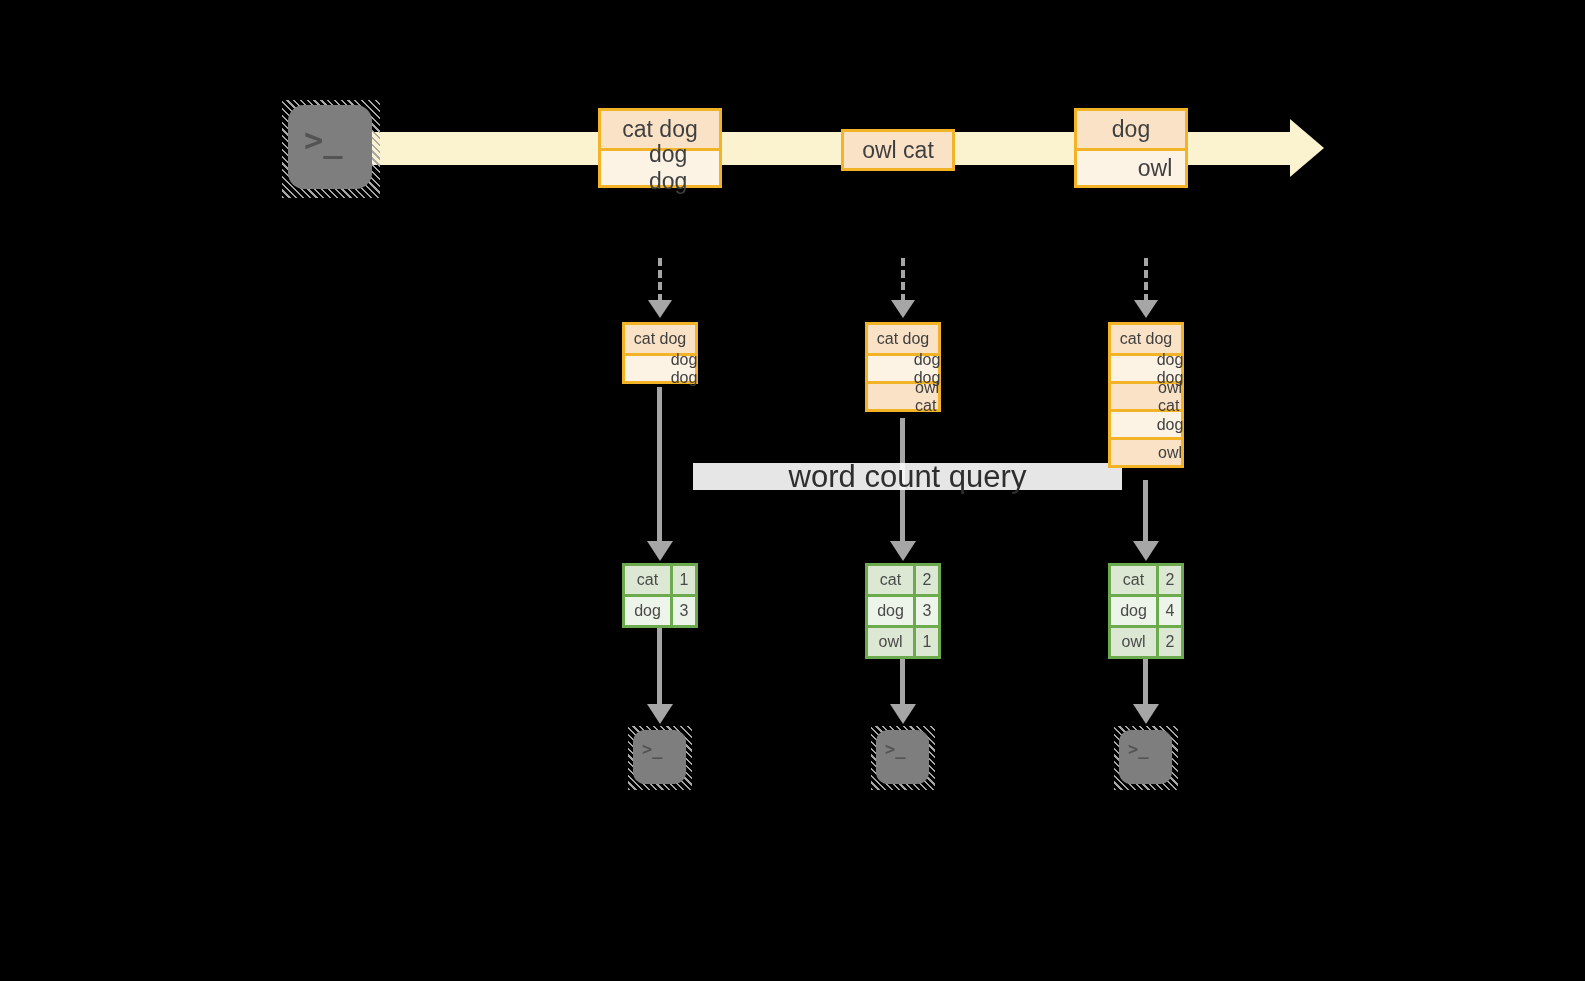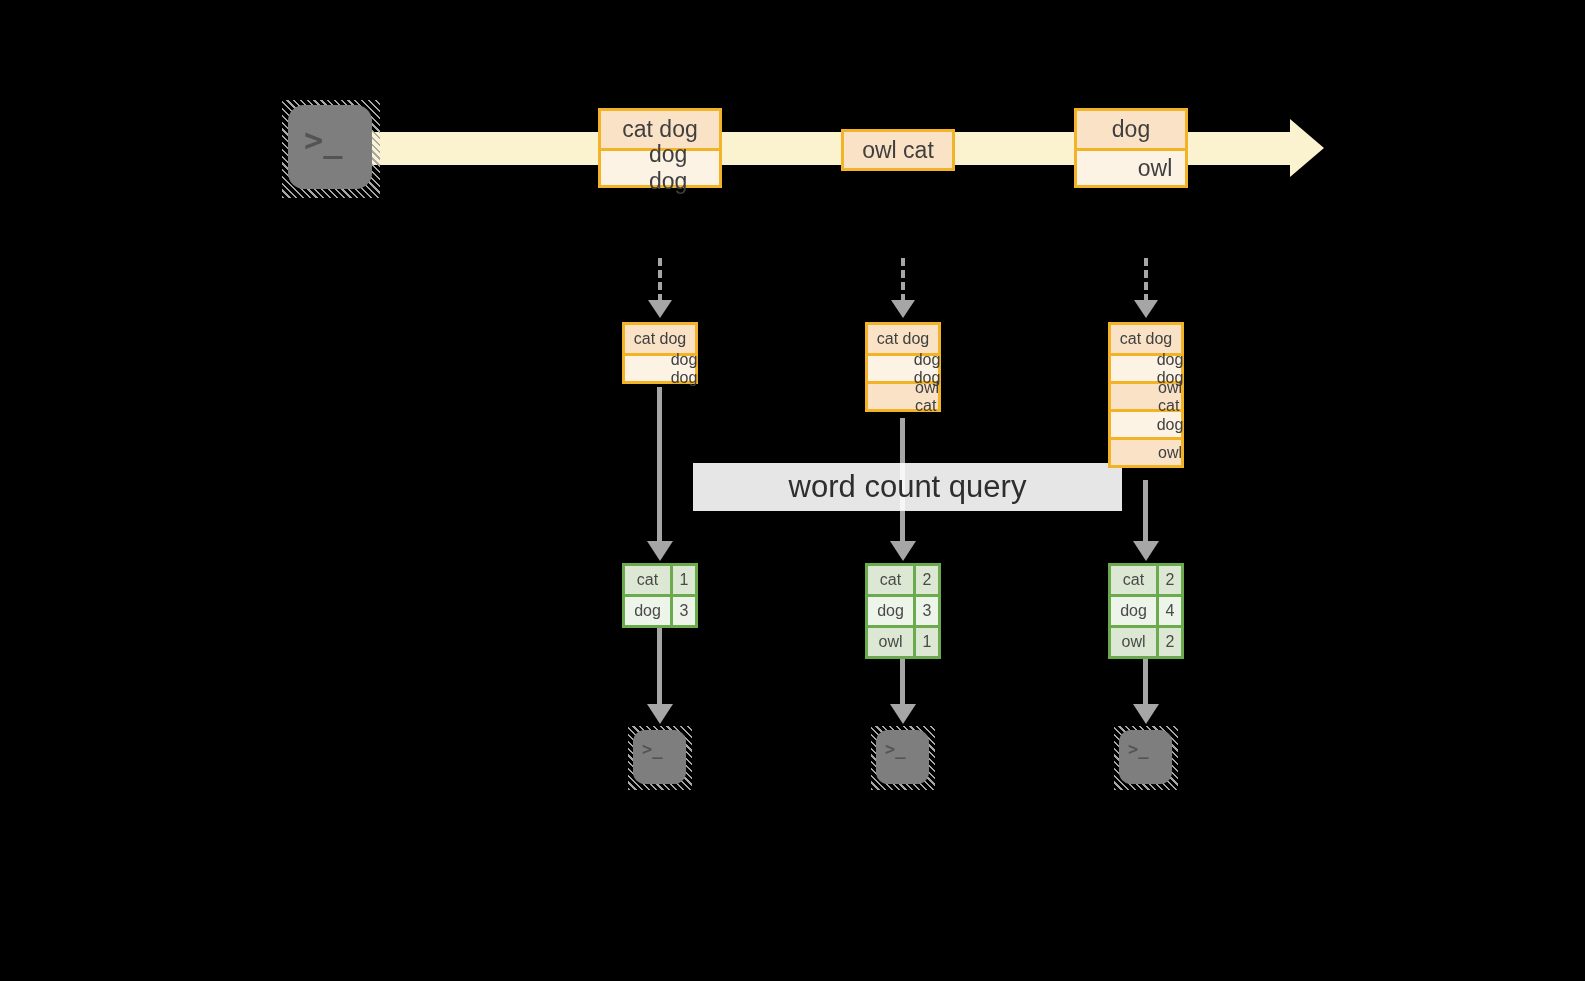--- a/index.html
+++ b/index.html
@@ -104,21 +104,21 @@
     <div class="state-row fill-a">owl</div>
   </div>
 
   <div class="abs arrow-line z2" style="left:657px;top:387px;height:156px;"></div>
   <div class="abs arrow-head z2" style="left:647px;top:541px;"></div>
   <div class="abs arrow-line z2" style="left:900px;top:418px;height:125px;"></div>
   <div class="abs arrow-head z2" style="left:890px;top:541px;"></div>
   <div class="abs arrow-line z2" style="left:1143px;top:480px;height:63px;"></div>
   <div class="abs arrow-head z2" style="left:1133px;top:541px;"></div>
 
-  <div class="abs query-band z3" style="left:693px;top:463px;width:429px;height:48px;">
+  <div class="abs query-band z3" style="left:693px;top:463px;width:429px;height:27px;">
     <span>word count query</span>
   </div>
 
   <div class="abs count-table z4" style="left:622px;top:563px;">
     <div class="cell g-a">cat</div>
     <div class="cell g-a">1</div>
     <div class="cell g-b">dog</div>
     <div class="cell g-b">3</div>
   </div>
 

